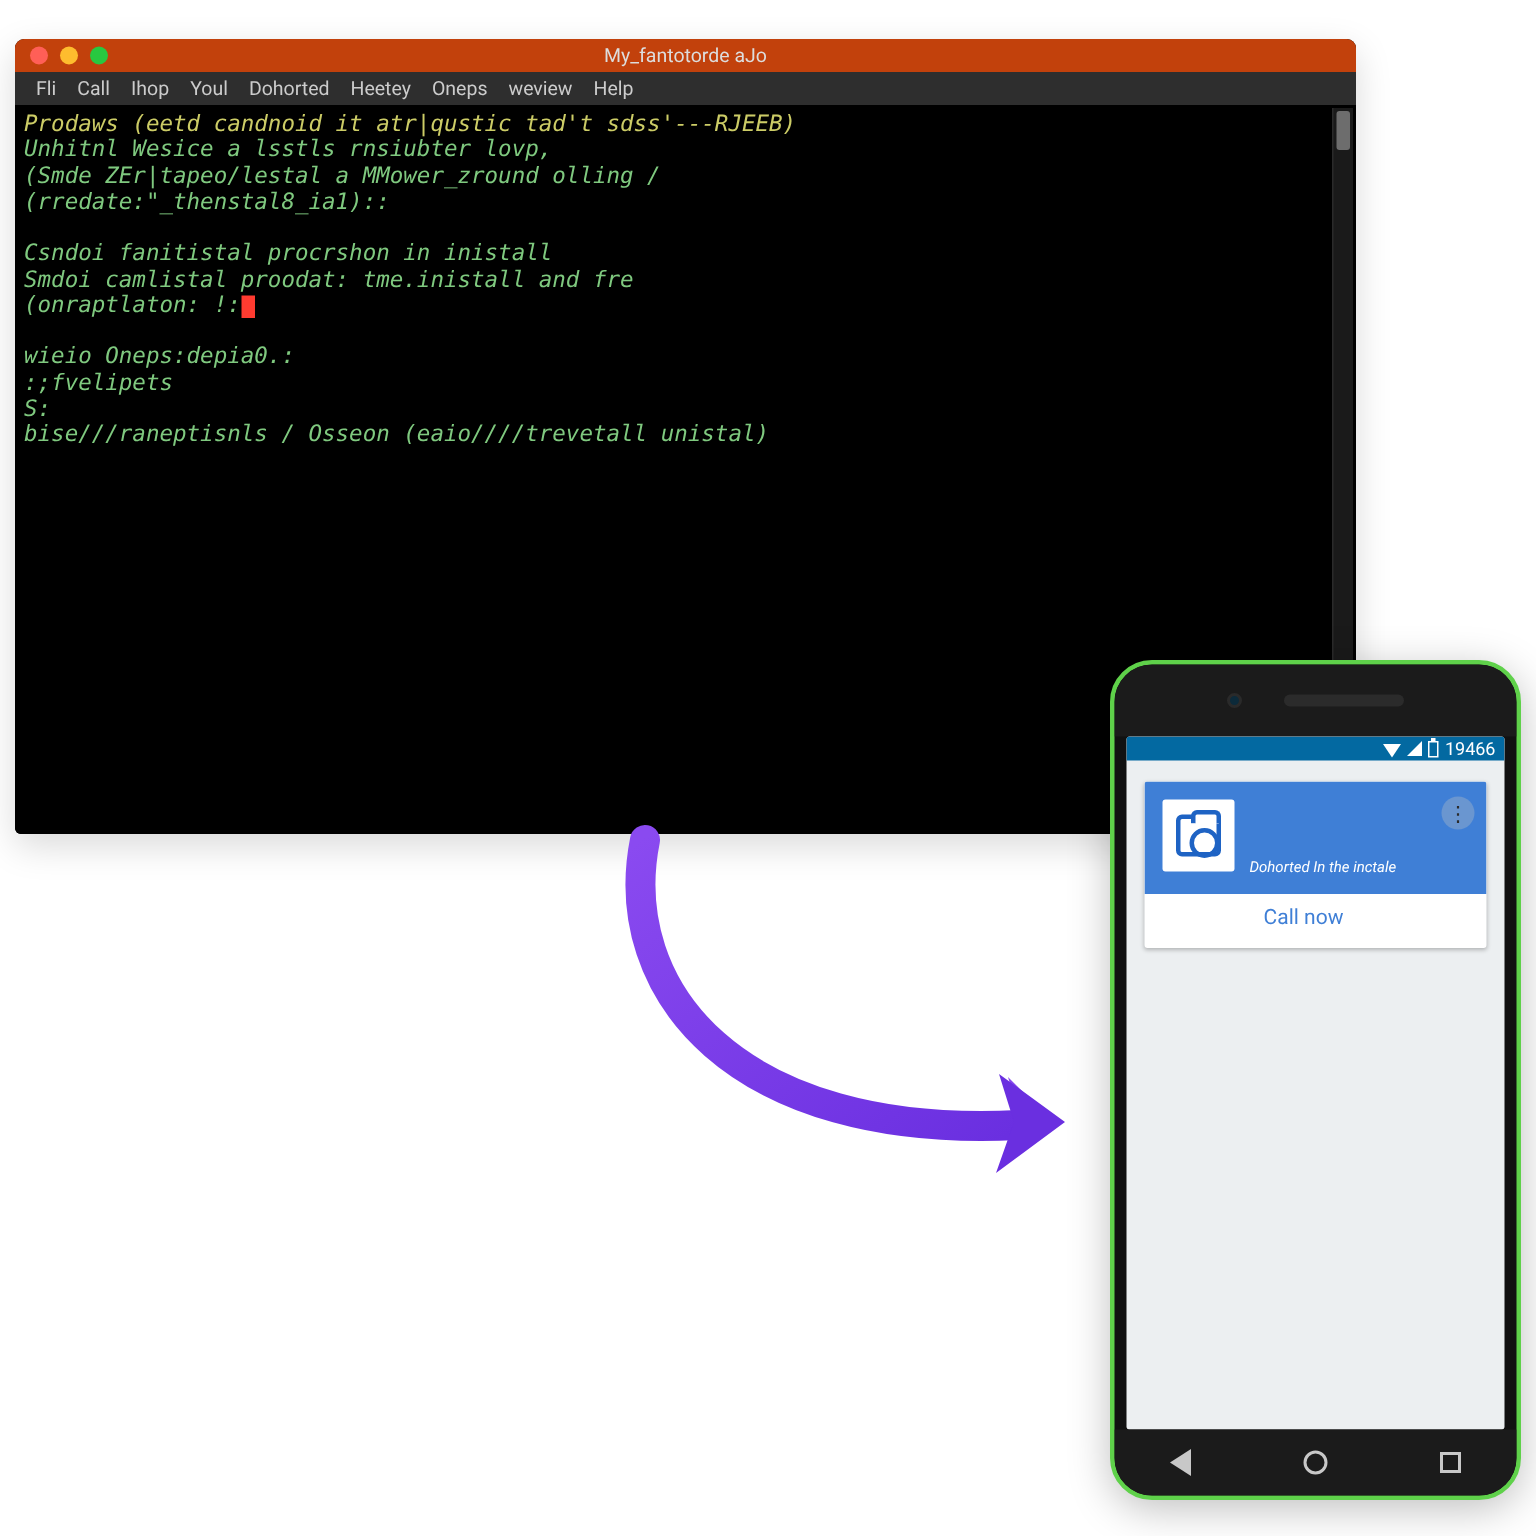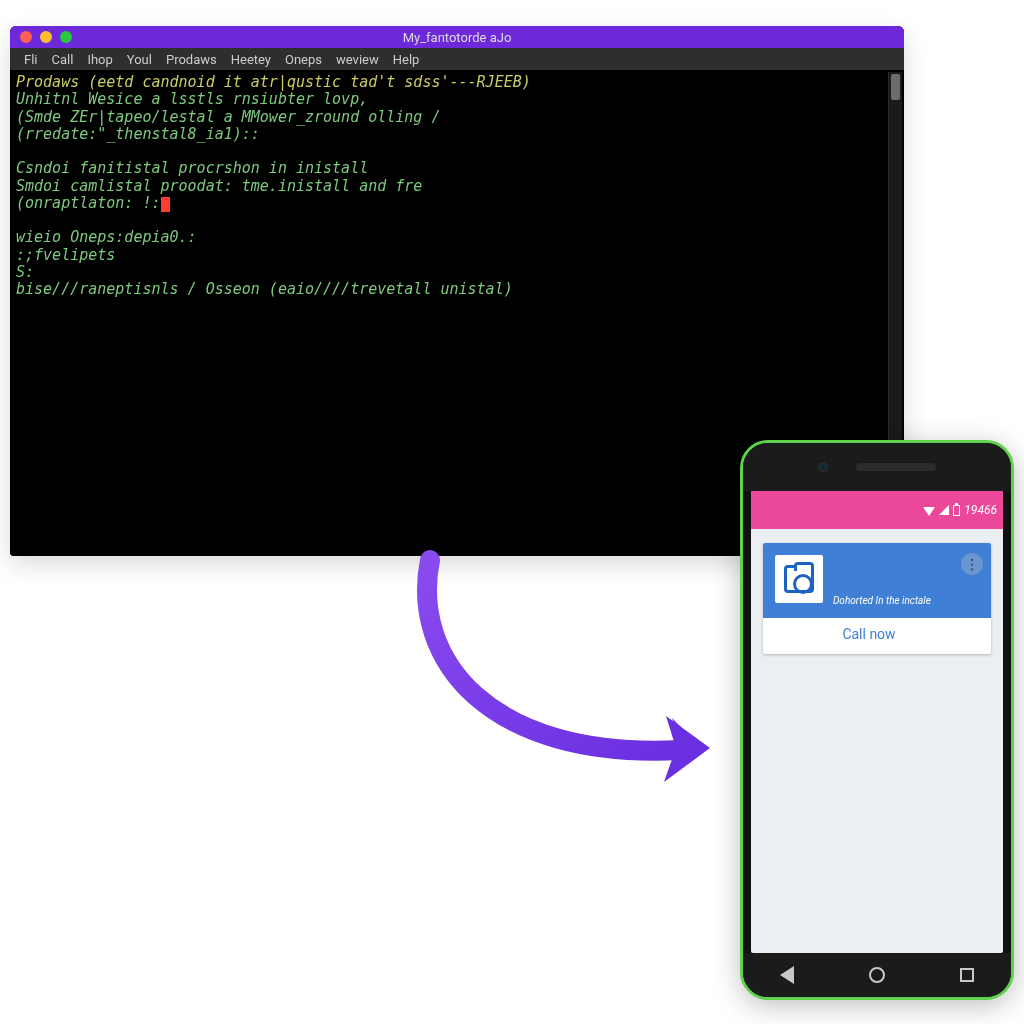--- a/index.html
+++ b/index.html
@@ -21,21 +21,21 @@
     height: 530px;
     background: #000;
     border-radius: 6px 6px 4px 4px;
     box-shadow: 0 8px 24px rgba(0,0,0,0.15);
     overflow: hidden;
     display: flex;
     flex-direction: column;
   }
   .term-titlebar {
     height: 22px;
-    background: #6d28d9;
+    background: #c2410c;
     display: flex;
     align-items: center;
     position: relative;
   }
   .traffic-lights {
     display: flex;
     gap: 8px;
     padding-left: 10px;
   }
   .light { width: 12px; height: 12px; border-radius: 50%; }
@@ -140,30 +140,29 @@
   .phone-screen {
     margin: 0 8px;
     flex: 1;
     background: #eceff1;
     display: flex;
     flex-direction: column;
     border-radius: 2px;
     overflow: hidden;
   }
   .statusbar {
-    height: 38px;
-    background: #ec4899;
+    height: 16px;
+    background: #0369a1;
     color: #fff;
     font-size: 12px;
     display: flex;
     align-items: center;
     justify-content: flex-end;
     padding: 0 6px;
     gap: 4px;
-    font-style: italic;
   }
   .appbar {
     height: 40px;
     background: #3f7fd6;
     color: #fff;
     display: flex;
     align-items: center;
     gap: 10px;
     padding: 0 10px;
     font-size: 17px;
@@ -287,21 +286,21 @@
       <div class="light yellow"></div>
       <div class="light green"></div>
     </div>
     <div class="term-title">My_fantotorde aJo</div>
   </div>
   <div class="term-menubar">
     <span>Fli</span>
     <span>Call</span>
     <span>Ihop</span>
     <span>Youl</span>
-    <span>Prodaws</span>
+    <span>Dohorted</span>
     <span>Heetey</span>
     <span>Oneps</span>
     <span>weview</span>
     <span>Help</span>
   </div>
   <div class="term-body"><span class="y">Prodaws (eetd candnoid it atr|qustic tad't sdss'---RJEEB)</span>
 <span class="g">Unhitnl Wesice a lsstls rnsiubter lovp,</span>
 <span class="g">(Smde ZEr|tapeo/lestal a MMower_zround olling /</span>
 <span class="g">(rredate:"_thenstal8_ia1)::</span>
 

